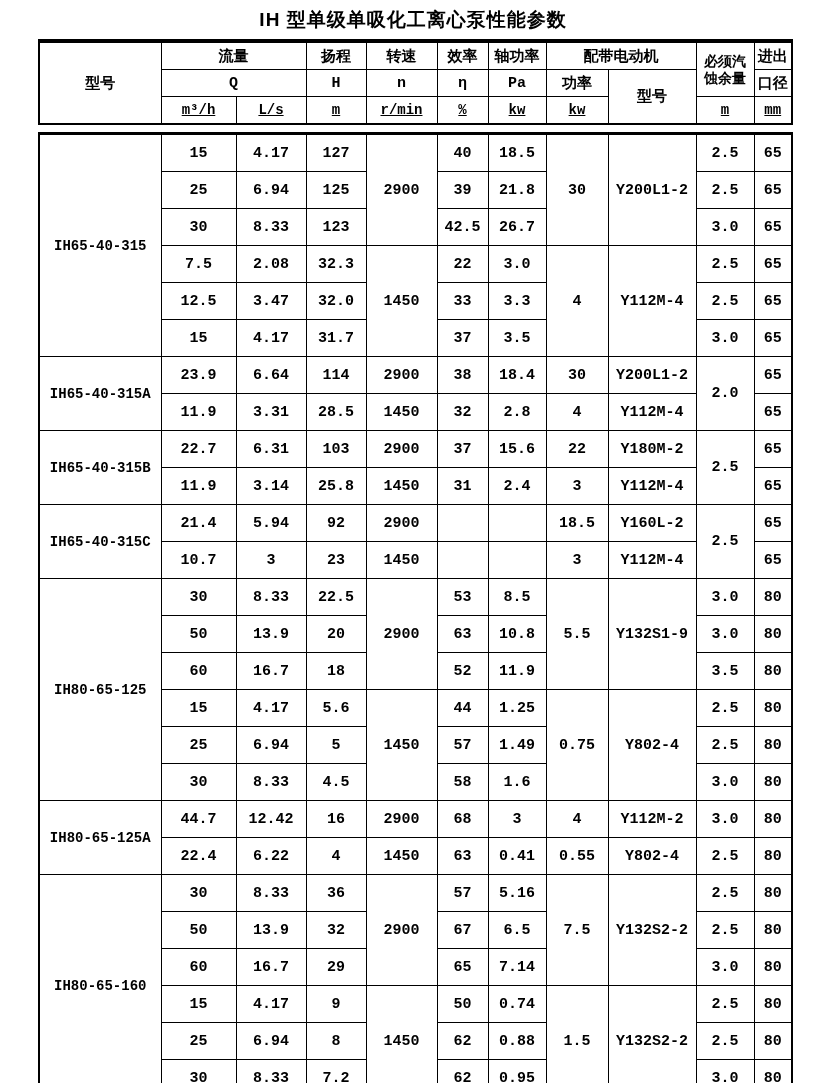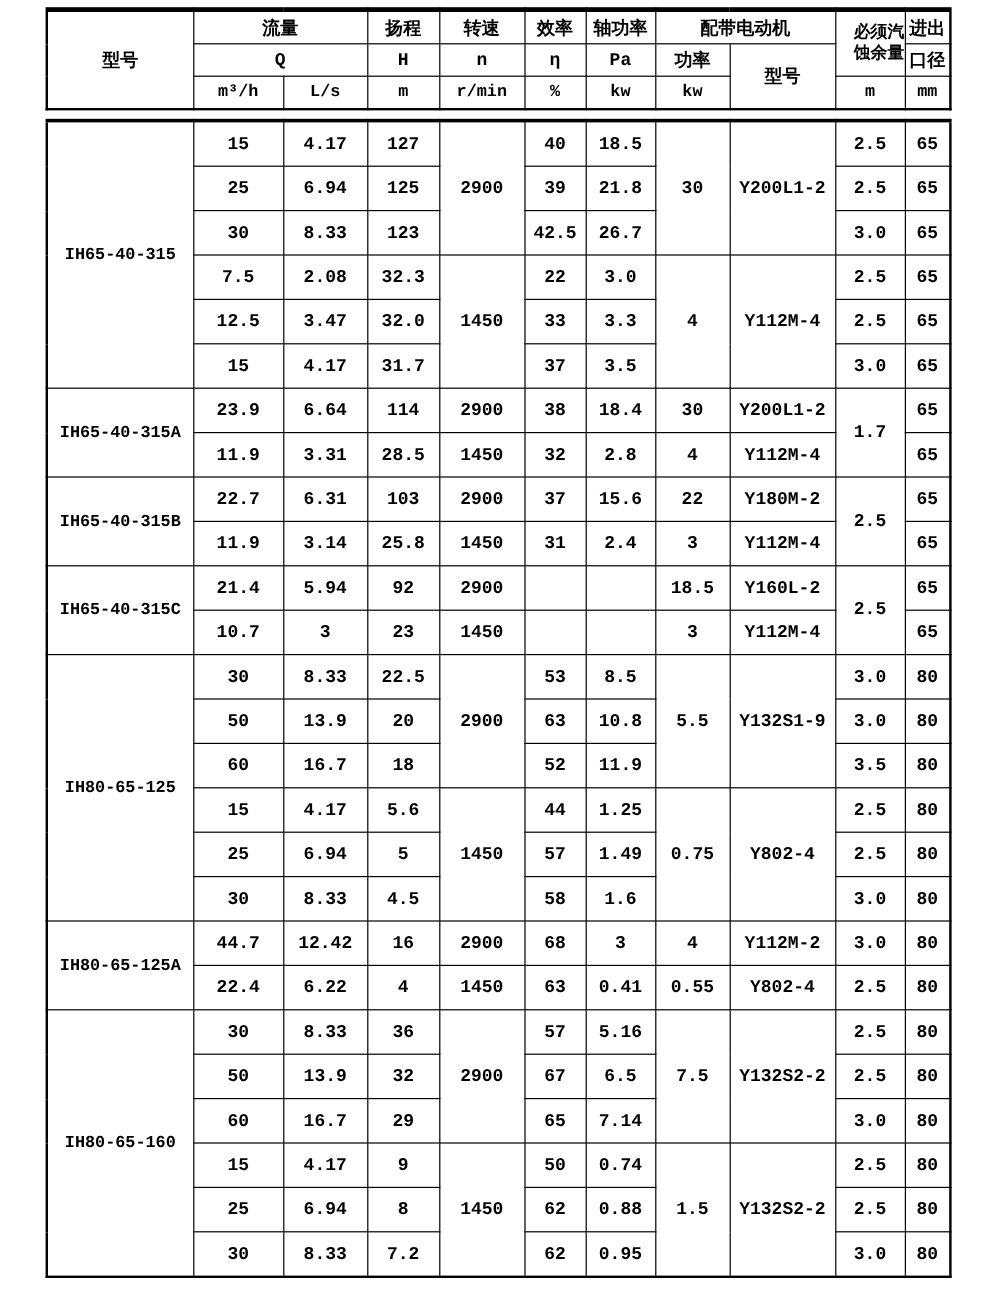--- a/index.html
+++ b/index.html
@@ -35,37 +35,38 @@
     overflow: hidden;
     white-space: nowrap;
   }
   
   table.head {
     margin-top: 6px;
     border: 2px solid #000;
     border-top: 4px solid #000;
   }
   table.head td { height: 26px; }
-  .cjk { font-family: Liberation Mono, monospace; font-size: 15px; }
-  .unit { font-size: 14px; }
-  .npsh-head div { line-height: 17px; font-size: 14px; text-align: right; }
+  .cjk { font-family: Liberation Sans, sans-serif; font-size: 15px; }
+  .unit { font-size: 14px; text-decoration: underline; }
+  .npsh-head div { line-height: 17px; font-size: 14px; }
   
   table.body {
     margin-top: 7px;
     border: 2px solid #000;
     border-top: 3px solid #000;
   }
   table.body td { height: 36px; }
   table.body td.model { font-size: 14px; }
 </style>
 </head>
 <body>
 
 <div class="page">
 
+  <h1 class="title">IH 型单级单吸化工离心泵性能参数</h1>
 
   <table class="head">
     <colgroup>
       <col style="width:122px">
         <col style="width:75px">
         <col style="width:70px">
       <col style="width:60px">
         <col style="width:71px">
         <col style="width:51px">
       <col style="width:58px">
@@ -192,21 +193,21 @@
         <tr>
           <td rowspan="2" class="model">IH65-40-315A</td>
           <td>23.9</td>
           <td>6.64</td>
           <td>114</td>
           <td>2900</td>
           <td>38</td>
           <td>18.4</td>
           <td>30</td>
           <td>Y200L1-2</td>
-          <td rowspan="2">1.7</td>
+          <td rowspan="2">2.0</td>
           <td>65</td>
         </tr>
         <tr>
           <td>11.9</td>
           <td>3.31</td>
           <td>28.5</td>
           <td>1450</td>
           <td>32</td>
           <td>2.8</td>
           <td>4</td>

